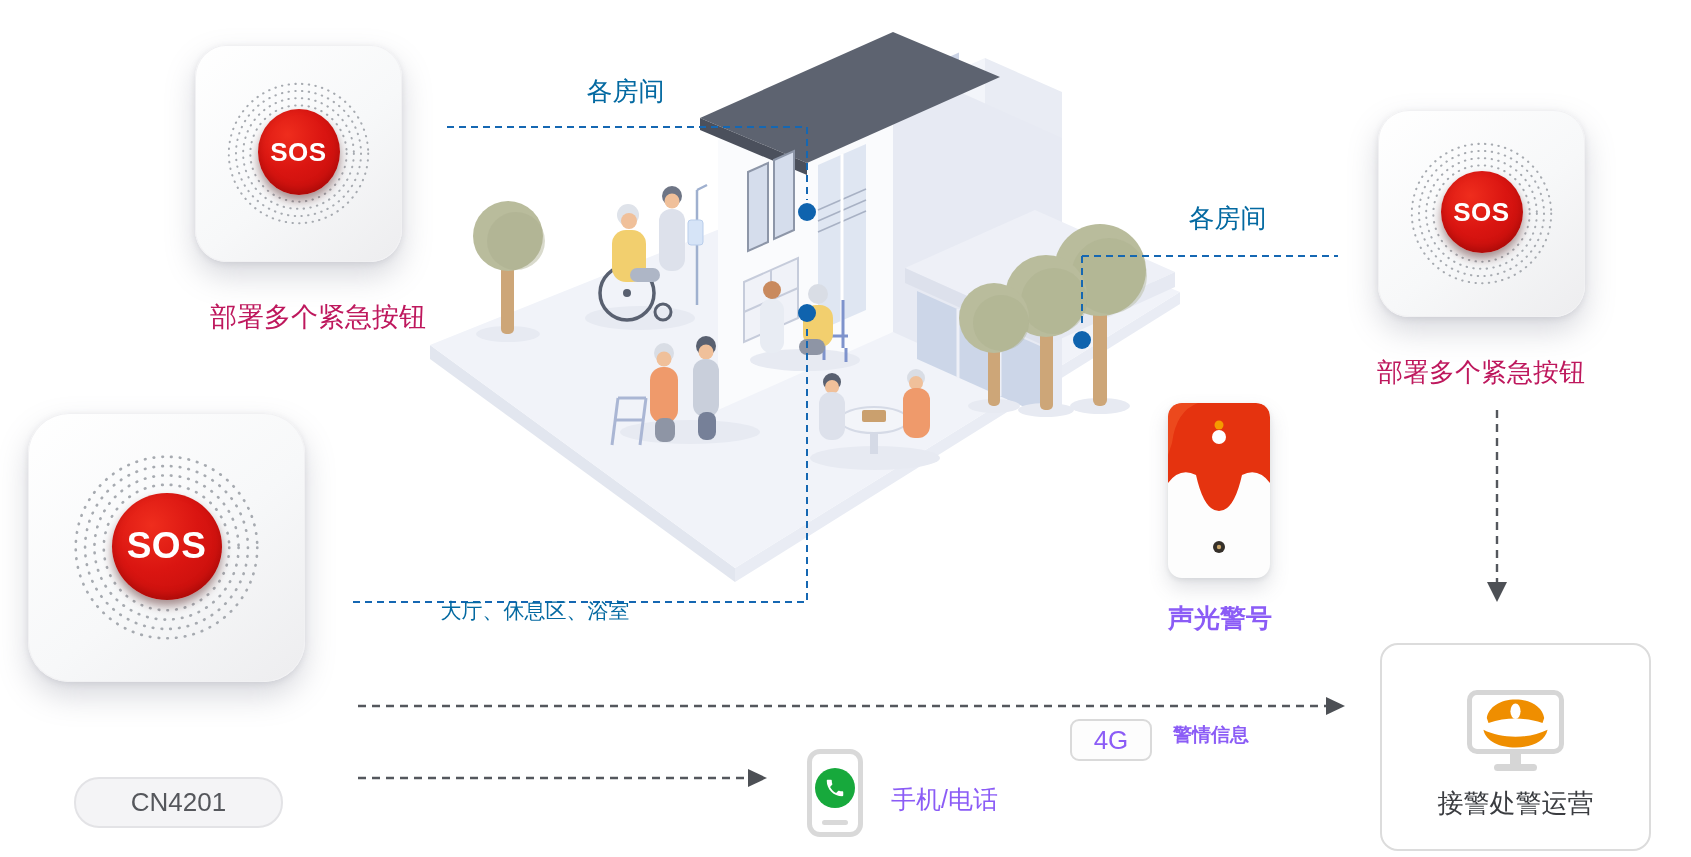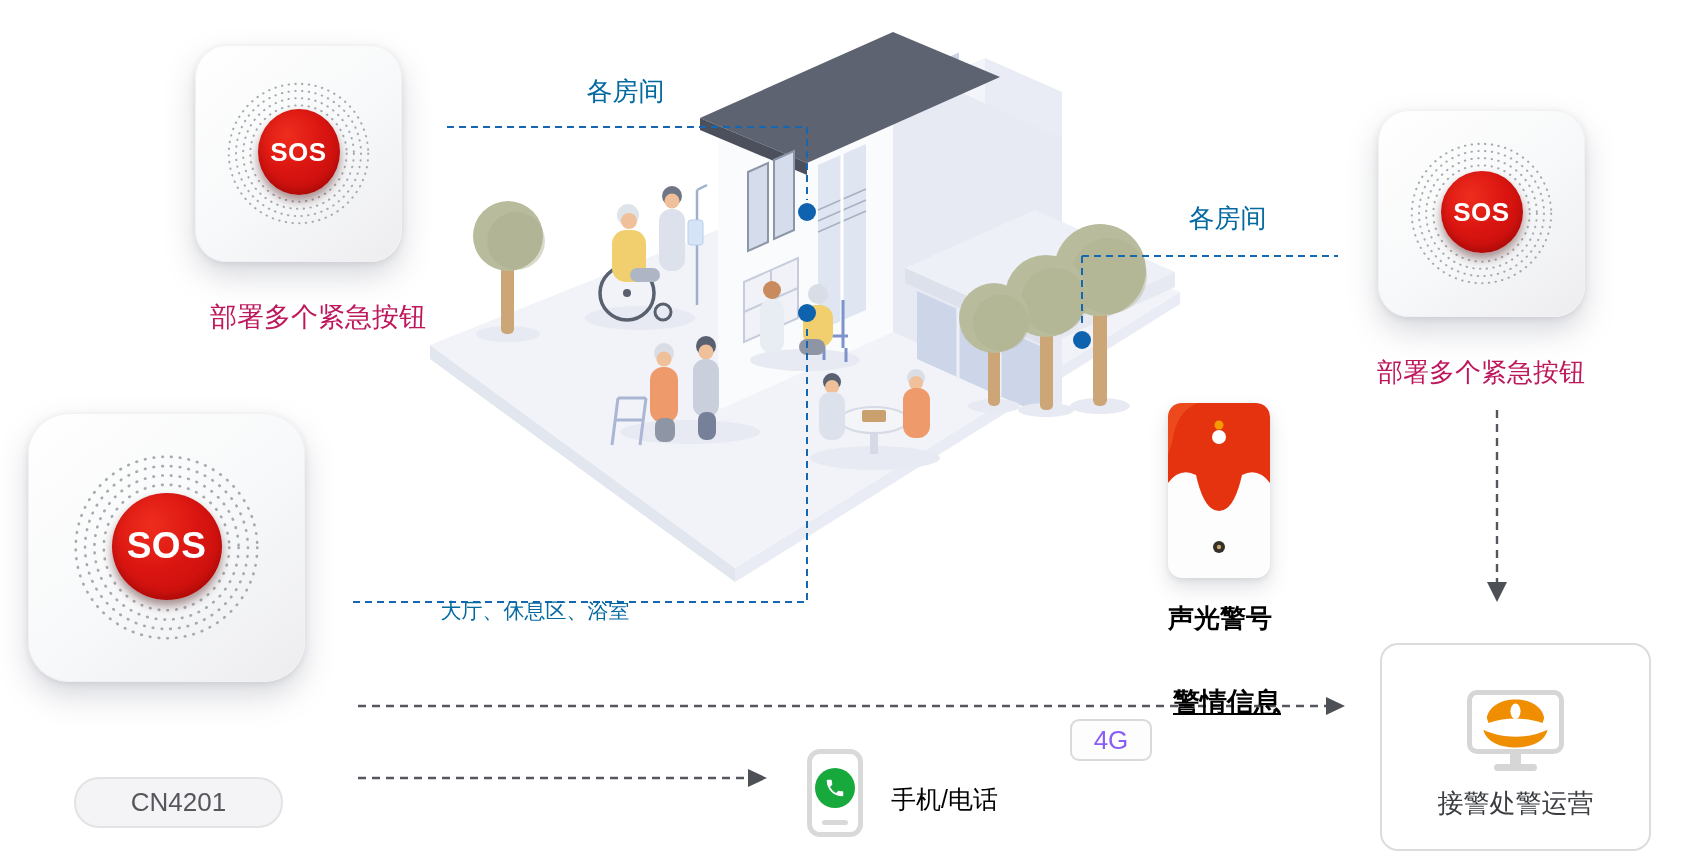--- a/index.html
+++ b/index.html
@@ -15,21 +15,21 @@
   .sos-rings{position:absolute;left:0;top:0;width:100%;height:100%;}
   .sos-btn{position:absolute;left:30%;top:29.5%;width:40%;height:40%;border-radius:50%;
      background:radial-gradient(circle at 36% 30%,#ef2d1d 0%,#da1511 45%,#bf0c0a 100%);
      box-shadow:0 6px 10px rgba(70,15,15,.45), inset 0 -4px 8px rgba(110,0,0,.35);
      display:flex;align-items:center;justify-content:center;}
   .sos-btn span{color:#fff;font-weight:bold;letter-spacing:.5px;}
 
   
   .zone-label{position:absolute;color:#0369a1;text-align:center;}
   .caption{position:absolute;color:#be185d;text-align:center;}
-  .strong-label{position:absolute;color:#000000;font-weight:bold;}
+  .strong-label{position:absolute;color:#8b5cf6;font-weight:bold;}
 
   
   .model-pill{position:absolute;background:#f4f4f6;border:2px solid #e3e3e6;border-radius:25px;
      display:flex;align-items:center;justify-content:center;color:#55575c;}
   .badge-4g{position:absolute;background:#fdfdfd;border:2px solid #dadada;border-radius:9px;
      display:flex;align-items:center;justify-content:center;color:#8b5cf6;}
   .dispatch-card{position:absolute;background:#fff;border:2px solid #dcdcdc;border-radius:18px;}
   .monitor{position:absolute;left:85px;top:45px;width:97px;height:64px;border:5px solid #d6d6d6;
      border-radius:10px;background:#fff;box-sizing:border-box;}
   .monitor-stand{position:absolute;left:128px;top:109px;width:11px;height:12px;background:#d6d6d6;}
@@ -246,21 +246,21 @@
       <circle cx="51" cy="34" r="7" fill="#ffffff"></circle>
       <circle cx="51" cy="144" r="6" fill="#35302a"></circle>
       <circle cx="51" cy="144" r="2.2" fill="#c9a468"></circle>
     </svg>
   </div>
   <div class="strong-label" style="left:1118px;top:601px;width:204px;font-size:26px;text-align:center;">声光警号</div>
 
   <div class="badge-4g" style="left:1070px;top:719px;width:78px;height:38px;font-size:26px;">
     <span>4G</span>
   </div>
-  <div class="strong-label" style="left:1173px;top:684px;font-size:27px;text-decoration:underline;">警情信息</div>
+  <div class="strong-label" style="left:1173px;top:722px;font-size:19px;">警情信息</div>
 
   <div class="phone" style="left:807px;top:749px;">
     <div class="phone-circle">
       <svg width="22" height="22" viewBox="0 0 24 24">
         <path fill="#ffffff" d="M6.62 10.79c1.44 2.83 3.76 5.14 6.59 6.59l2.2-2.2c.27-.27.67-.36 1.02-.24 1.12.37 2.33.57 3.57.57.55 0 1 .45 1 1V20c0 .55-.45 1-1 1-9.39 0-17-7.61-17-17 0-.55.45-1 1-1h3.5c.55 0 1 .45 1 1 0 1.25.2 2.45.57 3.57.11.35.03.74-.25 1.02l-2.2 2.2z"></path>
       </svg>
     </div>
     <div class="phone-bar"></div>
   </div>
   <div class="strong-label" style="left:891px;top:783px;font-size:25px;font-weight:500;">手机/电话</div>

